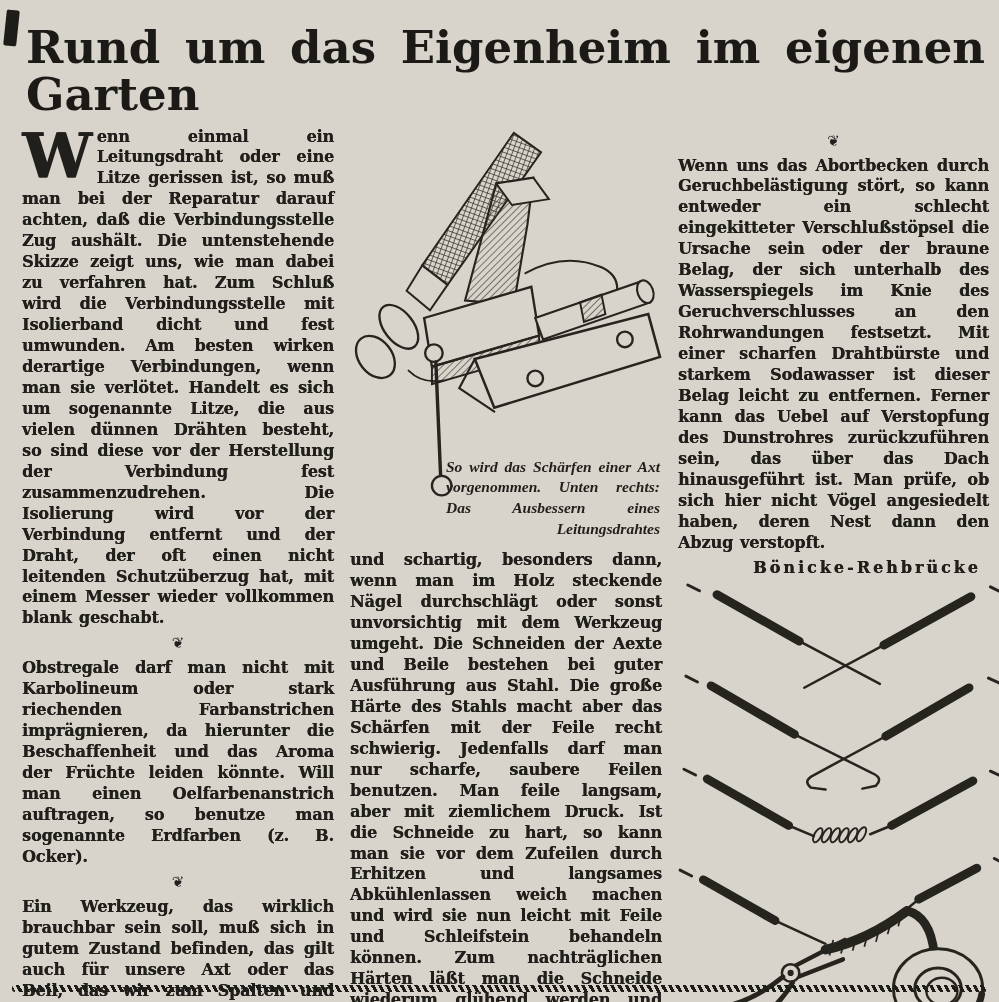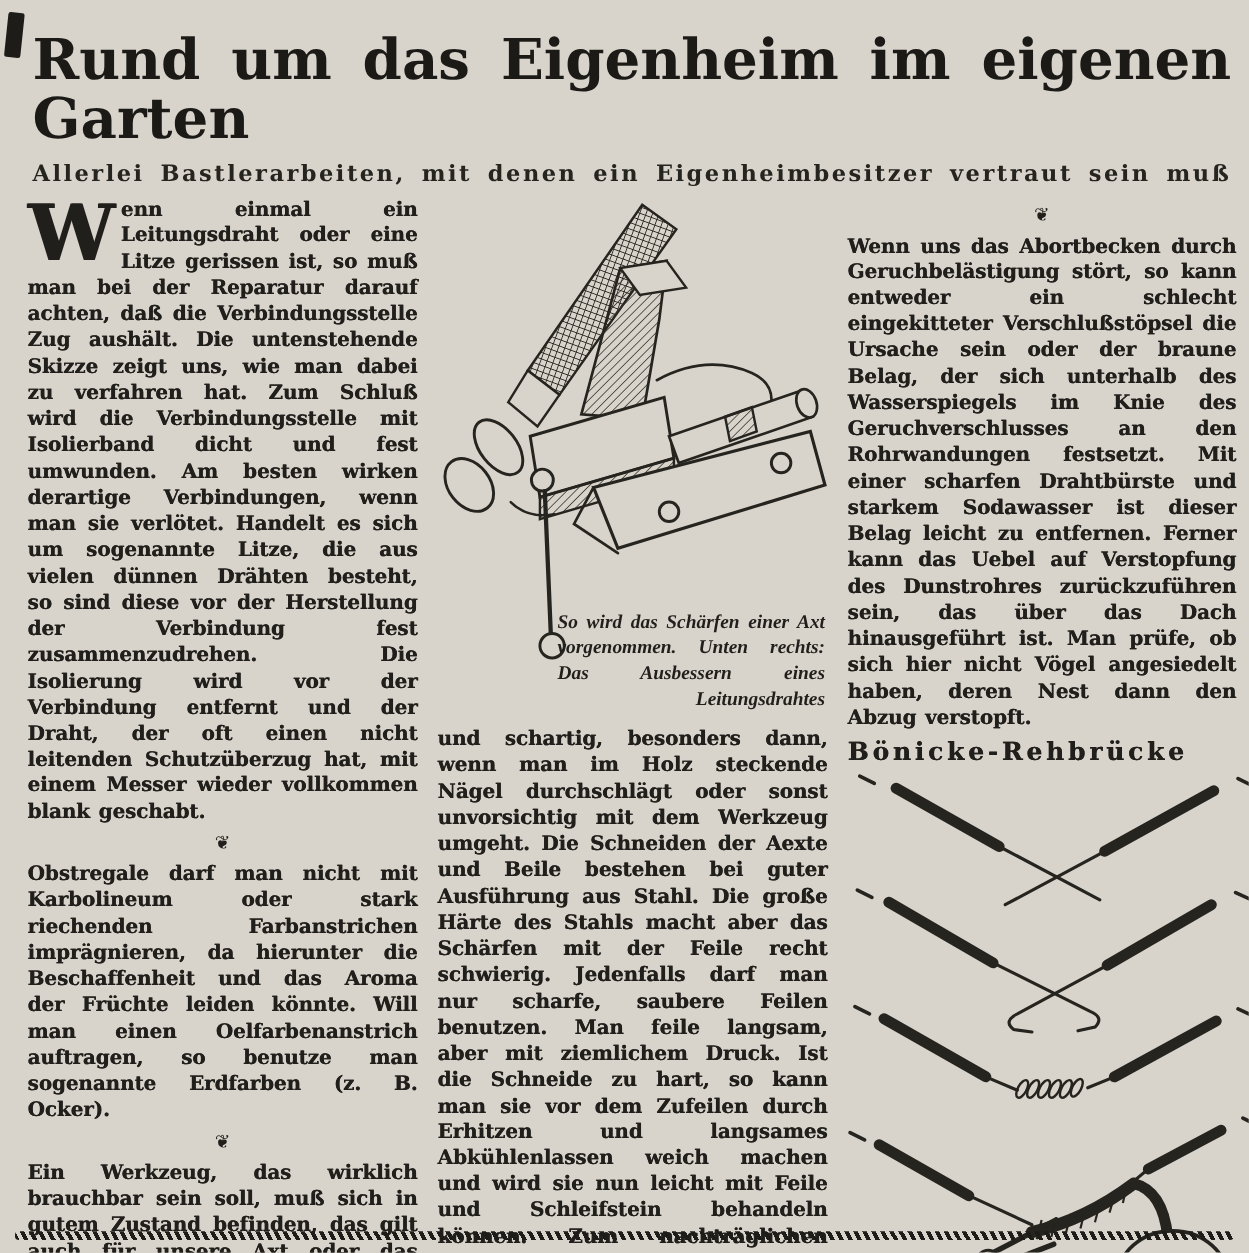--- a/index.html
+++ b/index.html
@@ -41,40 +41,39 @@
     text-shadow:1px 0 0 currentColor;
   }
   .ornament{text-align:center;font-size:15px;margin:7px 0;line-height:1;}
   .caption{
     font-style:italic;font-weight:700;font-size:15.5px;line-height:1.35;
     font-family:Liberation Serif, serif;
     margin:-52px 2px 10px 96px;
     text-align:justify;text-align-last:right;
   }
   .signature{
-    font-size:20px;font-weight:700;letter-spacing:3px;
+    text-align:right;font-size:16px;font-weight:700;letter-spacing:3px;
     margin:2px 8px 6px 0;text-shadow:0.3px 0 0 currentColor;
   }
   .illu{display:block;}
   
   .rope{
     position:absolute;left:12px;right:12px;bottom:10px;height:7px;
     background:repeating-linear-gradient(62deg,#1d1c19 0 3.2px,rgba(0,0,0,0) 3.2px 6.4px);
     border-radius:3px;
   }
   svg .ln{stroke:#26241f;fill:none;stroke-linecap:round;}
 </style>
 </head>
 <body>
 
 <div class="page">
   <div class="smudge"></div>
 
   <div class="title">Rund um das Eigenheim im eigenen Garten</div>
-  <div class="subtitle">Allerlei Bastlerarbeiten, mit denen ein Eigenheimbesitzer vertraut sein muß</div>
 
   <div class="cols">
 
     <div class="col col-left">
       <p class="body"><span class="dropcap">W</span><span>enn einmal ein Leitungsdraht oder eine Litze gerissen ist, so muß man bei der Reparatur darauf achten, daß die Verbindungsstelle Zug aushält. Die untenstehende Skizze zeigt uns, wie man dabei zu verfahren hat. Zum Schluß wird die Verbindungsstelle mit Isolierband dicht und fest umwunden. Am besten wirken derartige Verbindungen, wenn man sie verlötet. Handelt es sich um sogenannte Litze, die aus vielen dünnen Drähten besteht, so sind diese vor der Herstellung der Verbindung fest zusammenzudrehen. Die Isolierung wird vor der Verbindung entfernt und der Draht, der oft einen nicht leitenden Schutzüberzug hat, mit einem Messer wieder vollkommen blank geschabt.</span></p>
       <div class="ornament">❦</div>
       <p class="body">Obstregale darf man nicht mit Karbolineum oder stark riechenden Farbanstrichen imprägnieren, da hierunter die Beschaffenheit und das Aroma der Früchte leiden könnte. Will man einen Oelfarbenanstrich auftragen, so benutze man sogenannte Erdfarben (z. B. Ocker).</p>
       <div class="ornament">❦</div>
       <p class="body">Ein Werkzeug, das wirklich brauchbar sein soll, muß sich in gutem Zustand befinden, das gilt auch für unsere Axt oder das Beil, das wir zum Spalten und Kleinmachen des Brennholzes brauchen. Mit der Zeit wird das Werkzeug stumpf</p>
 

